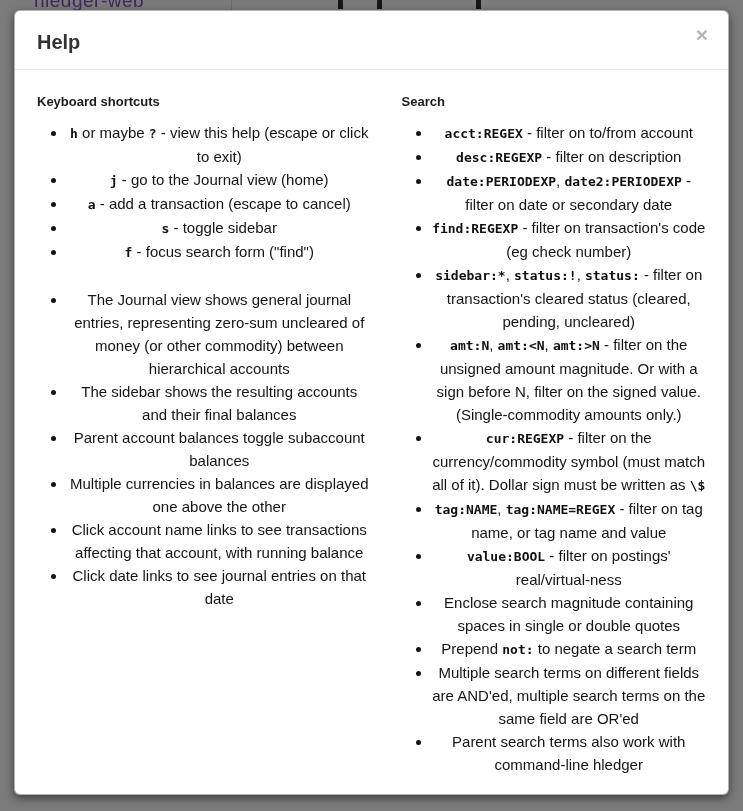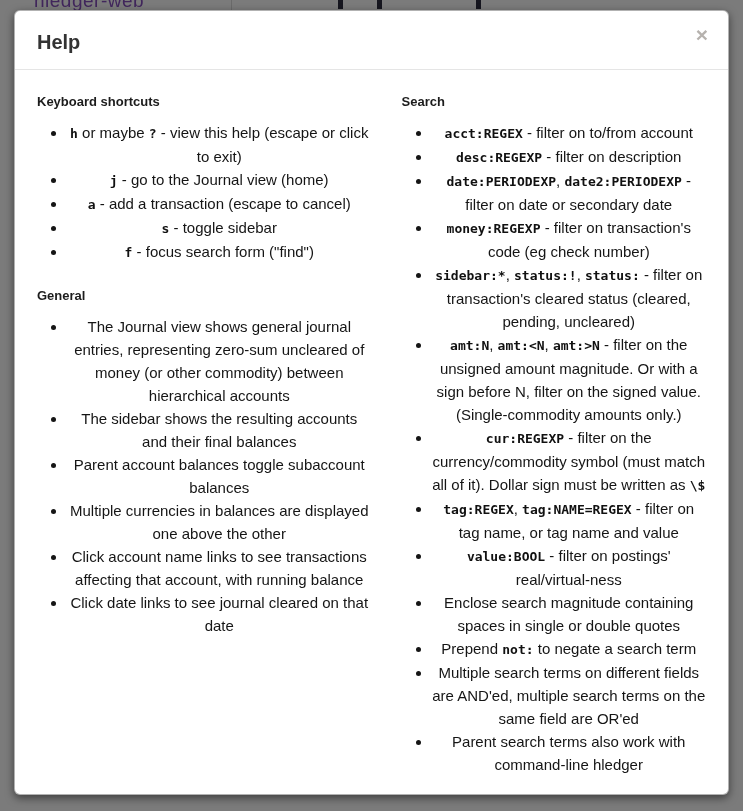--- a/index.html
+++ b/index.html
@@ -100,41 +100,40 @@
   <div class="modal-body">
     <div class="col col-left">
       <h3 class="section-heading">Keyboard shortcuts</h3>
       <ul class="help-list">
           <li><code>h</code> or maybe <code>?</code> - view this help (escape or click to exit)</li>
           <li><code>j</code> - go to the Journal view (home)</li>
           <li><code>a</code> - add a transaction (escape to cancel)</li>
           <li><code>s</code> - toggle sidebar</li>
           <li><code>f</code> - focus search form ("find")</li>
         </ul>
-      <h3 class="section-heading">General</h3>
       <ul class="help-list">
           <li>The Journal view shows general journal entries, representing zero-sum uncleared of money (or other commodity) between hierarchical accounts</li>
           <li>The sidebar shows the resulting accounts and their final balances</li>
           <li>Parent account balances toggle subaccount balances</li>
           <li>Multiple currencies in balances are displayed one above the other</li>
           <li>Click account name links to see transactions affecting that account, with running balance</li>
-          <li>Click date links to see journal cleared on that date</li>
+          <li>Click date links to see journal entries on that date</li>
         </ul>
     </div>
     <div class="col col-right">
       <h3 class="section-heading">Search</h3>
       <ul class="help-list">
           <li><code>acct:REGEX</code> - filter on to/from account</li>
           <li><code>desc:REGEXP</code> - filter on description</li>
           <li><code>date:PERIODEXP</code>, <code>date2:PERIODEXP</code> - filter on date or secondary date</li>
-          <li><code>money:REGEXP</code> - filter on transaction's code (eg check number)</li>
+          <li><code>find:REGEXP</code> - filter on transaction's code (eg check number)</li>
           <li><code>sidebar:*</code>, <code>status:!</code>, <code>status:</code> - filter on transaction's cleared status (cleared, pending, uncleared)</li>
           <li><code>amt:N</code>, <code>amt:&lt;N</code>, <code>amt:&gt;N</code> - filter on the unsigned amount magnitude. Or with a sign before N, filter on the signed value. (Single-commodity amounts only.)</li>
           <li><code>cur:REGEXP</code> - filter on the currency/commodity symbol (must match all of it). Dollar sign must be written as <code>\$</code></li>
-          <li><code>tag:REGEX</code>, <code>tag:NAME=REGEX</code> - filter on tag name, or tag name and value</li>
+          <li><code>tag:NAME</code>, <code>tag:NAME=REGEX</code> - filter on tag name, or tag name and value</li>
           <li><code>value:BOOL</code> - filter on postings' real/virtual-ness</li>
           <li>Enclose search magnitude containing spaces in single or double quotes</li>
           <li>Prepend <code>not:</code> to negate a search term</li>
           <li>Multiple search terms on different fields are AND'ed, multiple search terms on the same field are OR'ed</li>
           <li>Parent search terms also work with command-line hledger</li>
         </ul>
     </div>
   </div>
 </div>
 

